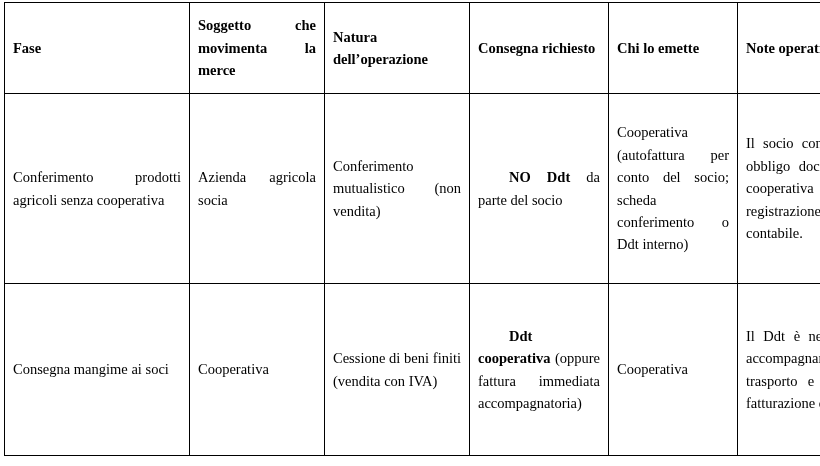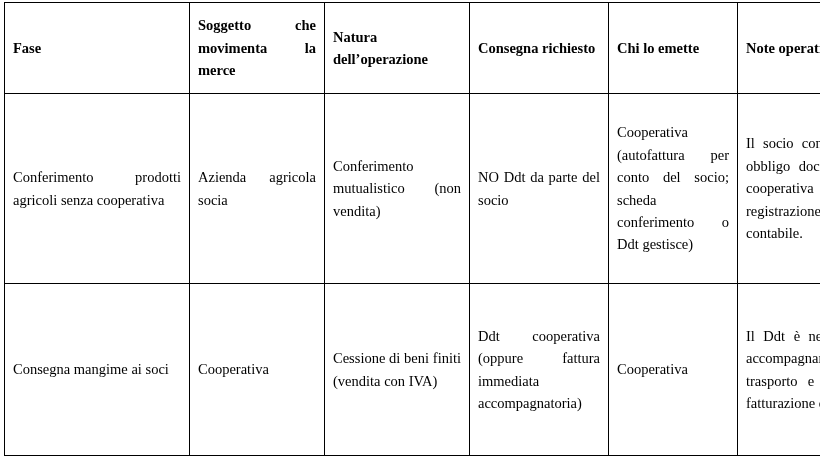--- a/index.html
+++ b/index.html
@@ -46,21 +46,21 @@
   .col1 { width: 168px; }
   .col2 { width: 118px; }
   .col3 { width: 128px; }
   .col4 { width: 122px; }
   .col5 { width: 112px; margin-left: 41px; }
   .col6 { width: 150px; }
 
   .r1 { height: 190px; }
   .r2 { height: 172px; }
   .cell-mid { vertical-align: middle; }
-  b { font-weight: normal; }
+  b { font-weight: bold; margin-left: 31px; }
 </style>
 </head>
 <body>
 
 <table class="doc-table">
   <thead>
     <tr>
       <th class="col1">Fase</th>
       <th class="col2">Soggetto che movimenta la merce</th>
       <th class="col3 center-head">Natura dell’operazione</th>
@@ -68,21 +68,21 @@
       <th class="col5">Chi lo emette</th>
       <th class="col6">Note operative</th>
     </tr>
   </thead>
   <tbody>
     <tr class="r1">
       <td class="col1 cell-mid">Conferimento prodotti agricoli senza cooperativa</td>
       <td class="col2 cell-mid">Azienda agricola socia</td>
       <td class="col3 cell-mid">Conferimento mutualistico (non vendita)</td>
       <td class="col4 cell-mid"><b>NO Ddt</b><span> da parte del socio</span></td>
-      <td class="col5 cell-mid">Cooperativa (autofattura per conto del socio; scheda conferimento o Ddt gestisce)</td>
+      <td class="col5 cell-mid">Cooperativa (autofattura per conto del socio; scheda conferimento o Ddt interno)</td>
       <td class="col6 cell-mid">Il socio consegna senza obbligo documentale; la cooperativa gestisce la registrazione fiscale e contabile.</td>
     </tr>
     <tr class="r2">
       <td class="col1 cell-mid">Consegna mangime ai soci</td>
       <td class="col2 cell-mid">Cooperativa</td>
       <td class="col3 cell-mid">Cessione di beni finiti (vendita con IVA)</td>
       <td class="col4 cell-mid"><b>Ddt cooperativa</b><span> (oppure fattura immediata accompagnatoria)</span></td>
       <td class="col5 cell-mid">Cooperativa</td>
       <td class="col6 cell-mid">Il Ddt è necessario per accompagnare il trasporto e consente la fatturazione differita.</td>
     </tr>

